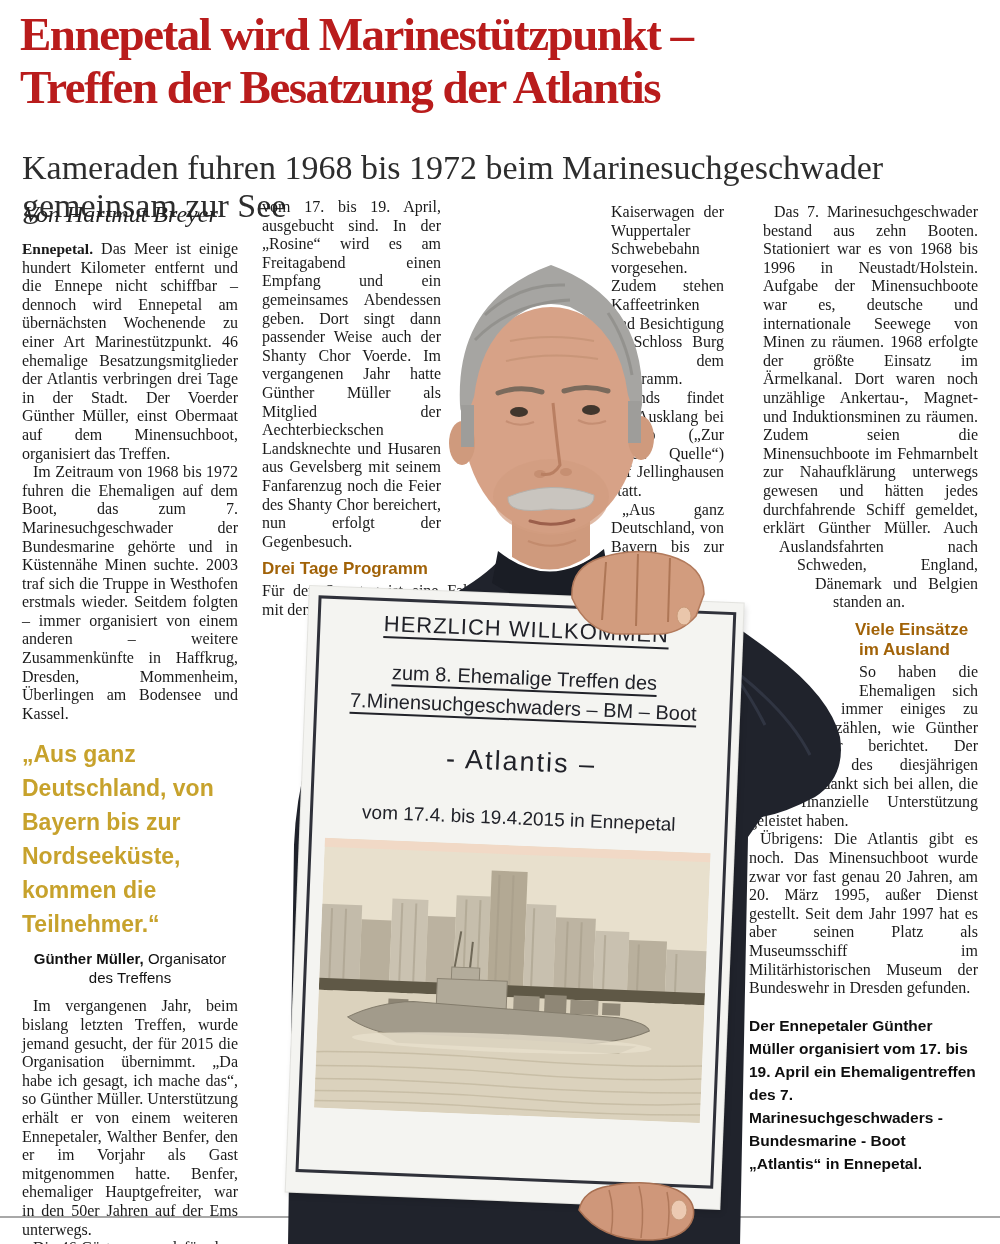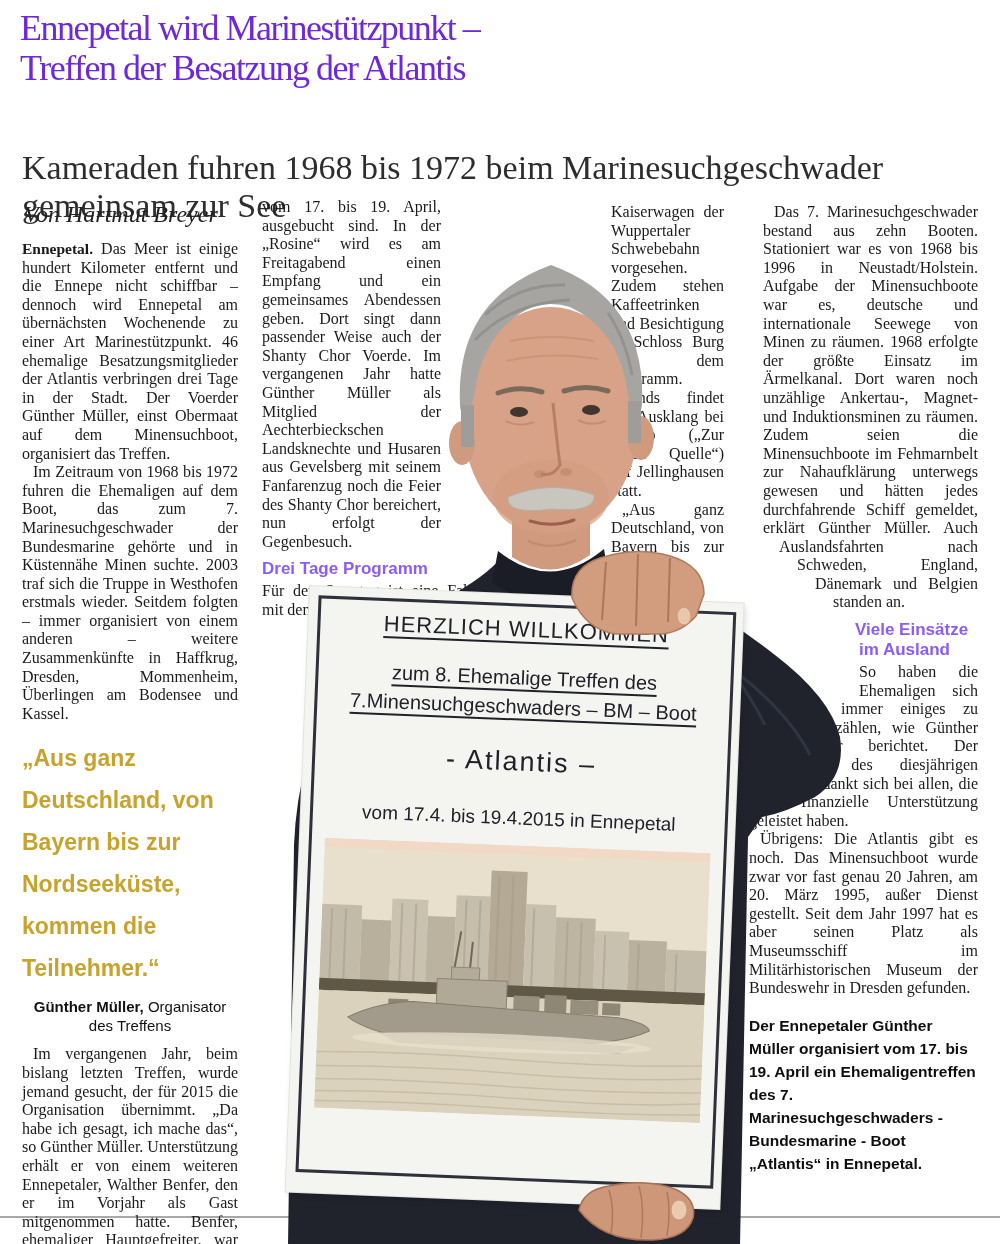--- a/index.html
+++ b/index.html
@@ -1,44 +1,44 @@
 <!DOCTYPE html>
 <html><head>
 <meta charset="utf-8">
 <style>
   html,body{margin:0;padding:0;background:#e9e9e9;}
   .page{position:relative;width:1000px;height:1244px;background:#ffffff;overflow:hidden;
         font-family:"Liberation Serif","DejaVu Serif",serif;color:#1a1a1a;}
 
   .headline{position:absolute;left:20px;top:8px;width:965px;z-index:20;
-            font-family:"Liberation Serif","DejaVu Serif",serif;font-weight:400;
-            font-size:36px;line-height:1.12;letter-spacing:-1.5px;color:#6d28d9;}
+            font-family:"Liberation Serif","DejaVu Serif",serif;font-weight:700;
+            font-size:47px;line-height:1.12;letter-spacing:-1.5px;color:#b91c1c;}
   .subheadline{position:absolute;left:22px;top:149px;width:965px;z-index:20;
             font-size:34px;color:#2d2d2d;letter-spacing:0;}
   .byline{position:absolute;left:24px;top:201px;z-index:20;
             font-size:24px;font-style:italic;color:#222;}
 
   .col{position:absolute;z-index:20;font-size:16px;line-height:18.6px;text-align:justify;}
   .col p{margin:0;}
   .col .indent{text-indent:11px;}
   #col1{left:22px;top:240px;width:216px;}
   #col2{left:262px;top:198px;width:219px;}
   #col3{left:505px;top:203px;width:219px;}
   #col4{left:749px;top:203px;width:229px;}
 
   .lead{font-family:Liberation Serif, serif;font-weight:700;font-size:15.5px;}
 
   .pullquote{margin:14px 0 8px 0;font-family:"Liberation Sans","DejaVu Sans",sans-serif;
-             font-weight:700;font-size:23px;line-height:42px;text-align:left;}
+             font-weight:700;font-size:23px;line-height:34px;text-align:left;}
   .pq-attr{margin:2px 0 10px 0;font-family:"Liberation Sans","DejaVu Sans",sans-serif;
            font-size:15px;line-height:19px;text-align:center;color:#111;}
   .pq-attr b{font-weight:700;}
 
   .subhead-sans{margin:8px 0 3px 0;font-family:"Liberation Sans","DejaVu Sans",sans-serif;
-                font-weight:700;font-size:17px;line-height:20px;text-align:left;color:#8b5cf6;}
+                font-weight:700;font-size:17px;line-height:20px;text-align:left;color:#a16207;}
 
   .caption{margin-top:16px;font-family:"Liberation Sans","DejaVu Sans",sans-serif;
            font-weight:700;font-size:15.5px;line-height:23px;text-align:left;color:#0e0e0e;}
 
   
   .fr{float:right;clear:right;}
   .fl{float:left;clear:left;}
 
   .rule-bottom{position:absolute;left:0;top:1216px;width:1000px;height:2px;background:#a8a8a8;z-index:1;}
 

